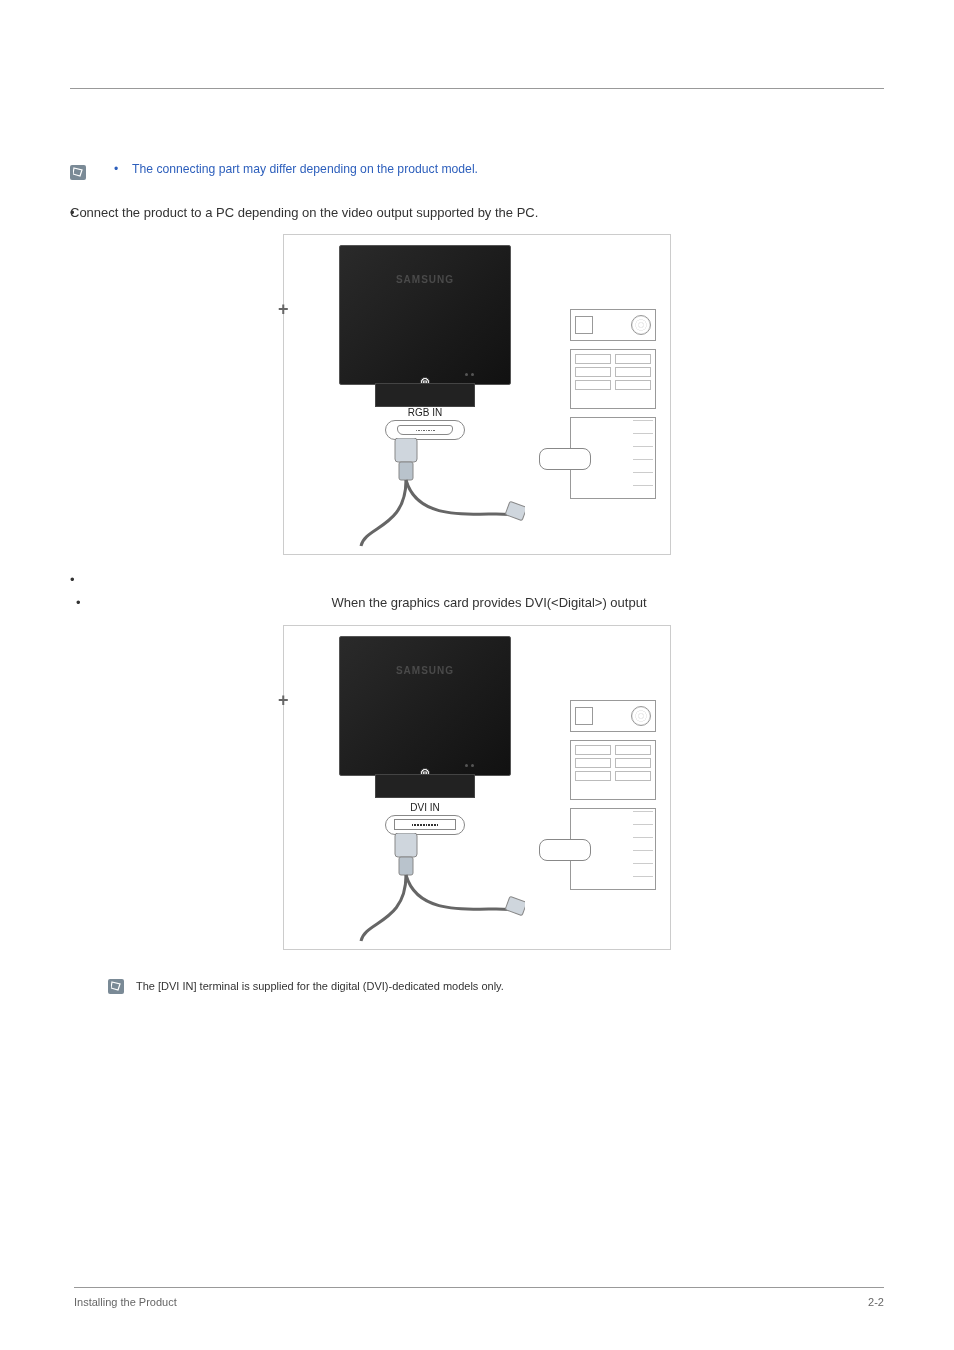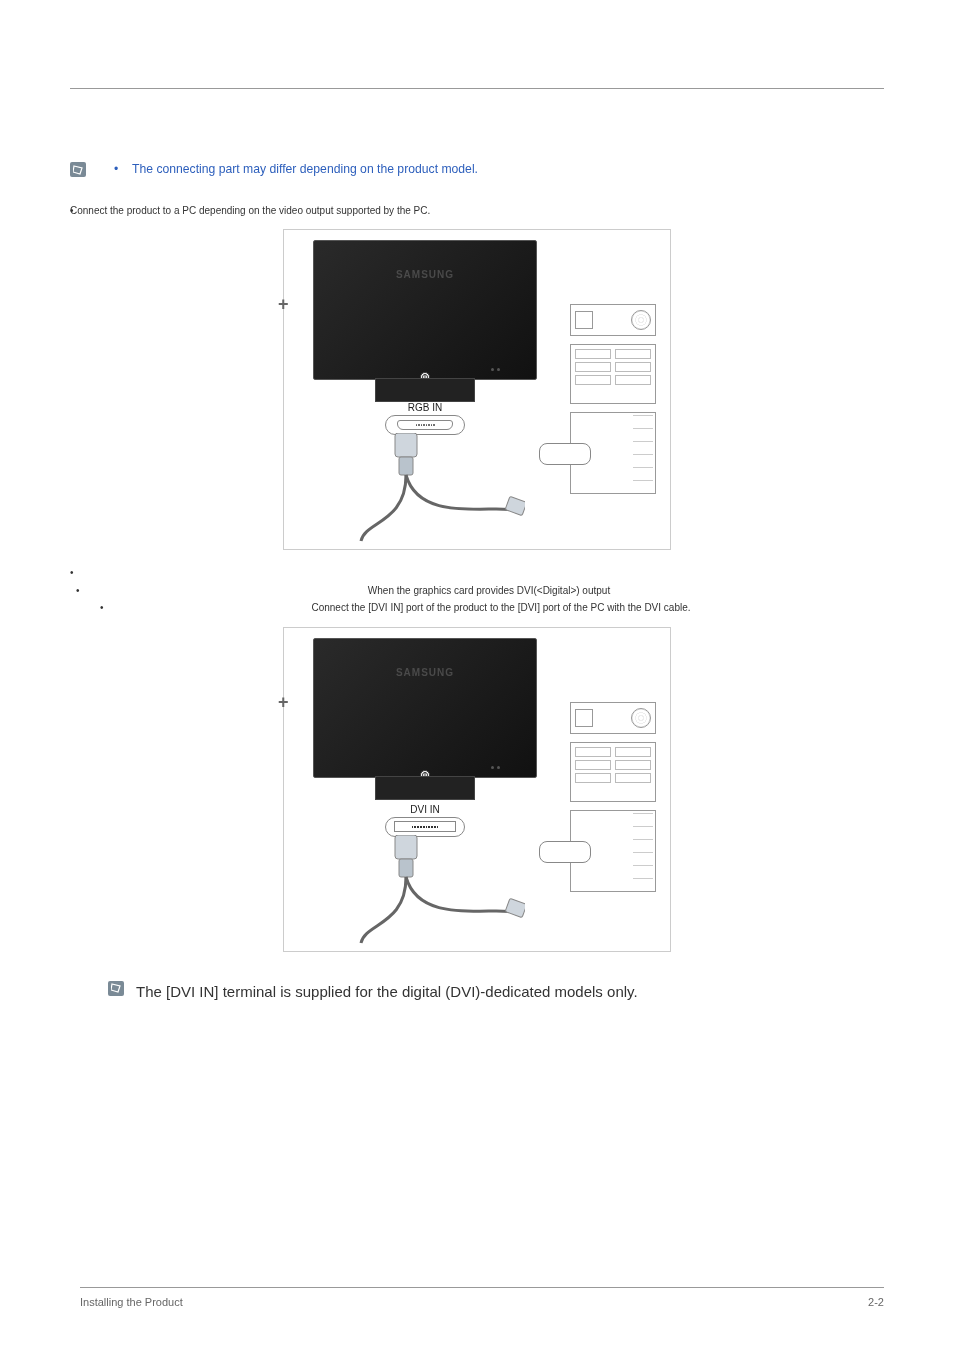--- a/index.html
+++ b/index.html
@@ -1,44 +1,44 @@
 <!DOCTYPE html>
 <html><head>
 <meta charset="utf-8">
 <style>
   * { box-sizing: border-box; margin: 0; padding: 0; }
   html, body { width: 954px; height: 1350px; background: #fff; font-family: Arial, Helvetica, sans-serif; color: #333; }
   .page { width: 954px; height: 1350px; padding: 88px 70px 40px 70px; position: relative; }
   .hr-top { border: none; border-top: 1px solid #999; width: 100%; margin-bottom: 70px; }
 
-  .note-row { display: flex; align-items: center; gap: 14px; margin-bottom: 8px; }
+  .note-row { display: flex; align-items: flex-end; gap: 14px; margin-bottom: 8px; }
   .note-icon { width: 16px; height: 15px; background: #7a8a96; border-radius: 2px; display:flex; align-items:center; justify-content:center; flex: 0 0 16px; margin-top: 1px; }
   .note-icon svg { display:block; }
 
   ul.blue { list-style: none; padding-left: 0; }
   ul.blue > li { color: #2d5fbc; font-size: 12.2px; line-height: 1.7; padding-left: 18px; position: relative; }
   ul.blue > li::before { content: "•"; position: absolute; left: 0; top: 0; color: #2d5fbc; }
 
   ul.body { list-style: none; padding-left: 0; }
-  ul.body > li { font-size: 10px; line-height: 1.75; color: #333; padding-left: 24px; position: relative; }
+  ul.body > li { font-size: 13px; line-height: 1.75; color: #333; padding-left: 24px; position: relative; }
   ul.body > li::before { content: "•"; position: absolute; left: 6px; top: 0; }
   ul.body ul.body > li { padding-left: 24px; }
   ul.body ul.body > li::before { left: 6px; }
   .outer { padding-left: 0 !important; }
   .outer::before { left: 0 !important; }
 
   .blue-block { margin-left: 14px; }
   .spacer-md { height: 14px; }
 
   .figure-wrap { width: 100%; display:flex; justify-content:center; margin: 10px 0 14px 0; }
   .figure-box { width: 388px; border: 1px solid #ccc; background: #fff; padding: 10px 12px 6px 12px; display:flex; flex-direction: row; gap: 14px; align-items: flex-start; }
   .monitor-col { flex: 1; display:flex; flex-direction:column; align-items:center; }
   .pc-col { width: 90px; display:flex; flex-direction:column; align-items:center; gap: 8px; margin-top: 64px;}
 
-  .monitor-frame { width: 224px; height: 140px; background: linear-gradient(135deg,#2a2a2a 0%, #111 100%); border-radius: 2px; position: relative; border: 1px solid #555; }
+  .monitor-frame { width: 172px; height: 140px; background: linear-gradient(135deg,#2a2a2a 0%, #111 100%); border-radius: 2px; position: relative; border: 1px solid #555; }
   .monitor-brand { position:absolute; top:28px; left:0; right:0; text-align:center; font-size:10px; font-weight:bold; color:#4a4a4a; letter-spacing:1px; }
   .power-cutout { position:absolute; bottom:-3px; left:50%; transform:translateX(-50%); width:10px; height:10px; border-radius:50%; background:#fff; border:1px solid #333; display:flex; align-items:center; justify-content:center; }
   .power-cutout span { width:6px;height:6px;border:1px solid #333;border-radius:50%; display:block; position:relative;}
   .power-cutout span::after{content:"";position:absolute;left:50%;top:-1px;width:1px;height:4px;background:#333;transform:translateX(-50%);}
   .monitor-led { position:absolute; bottom:8px; right:36px; display:flex; gap:3px; }
   .monitor-led i { width:3px;height:3px;background:#555;border-radius:50%; }
 
   .plus-mark { position:absolute; left:-18px; top:54px; color:#666; font-weight:bold; font-size:18px; }
 
   .mask-zoom { width:100px; height:24px; background:#222; border:1px solid #444; margin-top:-2px; position:relative; }
@@ -56,26 +56,26 @@
   .pc-top .square { width:18px;height:18px;border:1px solid #999; }
   .pc-top .circle { width:20px;height:20px;border:1px solid #999;border-radius:50%; margin-left:auto; background: repeating-radial-gradient(circle,#fff 0 2px,#eee 2px 3px);}
   .pc-ports { width:86px; border:1px solid #999; height:60px; background:#fff; padding:4px; display:flex; gap:4px;}
   .pc-ports .col { flex:1; display:flex; flex-direction:column; gap:3px;}
   .pc-ports .slot { width:100%; height:10px; border:1px solid #bbb; }
   .pc-bottom { width:86px; border:1px solid #999; height:82px; background:#fff; display:flex; align-items:center; justify-content:flex-start; padding:0 4px; gap:3px; position:relative;}
   .pc-bottom .conn-box { width:52px;height:22px;border:1px solid #888;border-radius:8px; display:flex;align-items:center;justify-content:center; position:absolute; left:-32px; top:30px; background:#fff;}
   .pc-bottom .slots-r { position:absolute; right:2px; top:2px; bottom:2px; width:20px; display:flex;flex-direction:column;gap:2px;}
   .pc-bottom .slots-r i { flex:1;border-top:1px solid #ccc;}
 
-  .footer { position:absolute; left:80px; right:70px; bottom:42px; font-size:11px; color:#666;text-align:right; }
+  .footer { position:absolute; left:74px; right:70px; bottom:42px; font-size:11px; color:#666;text-align:right; }
   .footer-line { border:none; border-top:1px solid #999; margin-bottom:8px; }
   .footer-row { display:flex; justify-content:space-between; }
 
   .note-inline { display:flex; gap:12px; align-items:flex-start; margin: 28px 0 10px 38px; }
-  .note-inline .txt { font-size:15px; color:#333; line-height:1.6; }
+  .note-inline .txt { font-size:11px; color:#333; line-height:1.6; }
 
 </style>
 </head>
 <body>
 
 <div class="page">
   <hr class="hr-top">
 
   <div class="note-row">
     <span class="note-icon">
@@ -167,25 +167,20 @@
       </div>
     </div>
   </div>
 
   <ul class="body">
     <li class="outer" style="list-style:none; padding-left:0;">
       <span style="visibility:hidden;">.</span>
       <ul class="body" style="margin-left:0;text-align:center;">
         <li>
           <span>When the graphics card provides DVI(&lt;Digital&gt;) output</span>
-          <ul class="body">
-            <li>
-              <span>Connect the [DVI IN] port of the product to the [DVI] port of the PC with the DVI cable.</span>
-            </li>
-          </ul>
         </li>
       </ul>
     </li>
   </ul>
 
   <div class="figure-wrap">
     <div class="figure-box">
       <div class="monitor-col" style="position:relative;">
         <span class="plus-mark">+</span>
         <div class="monitor-frame">

